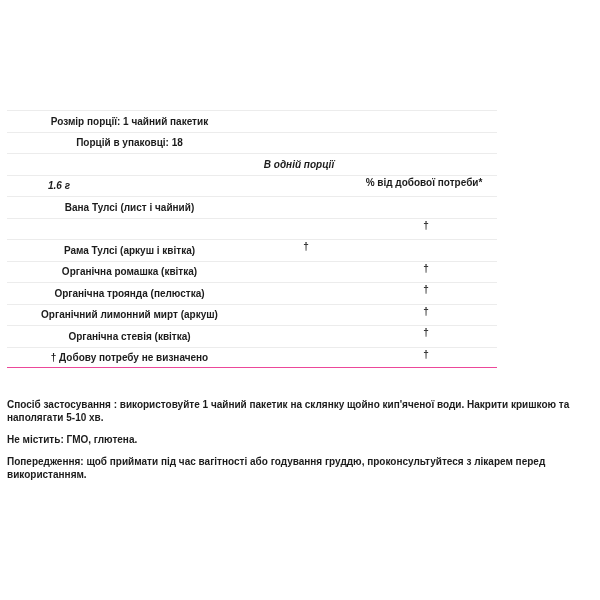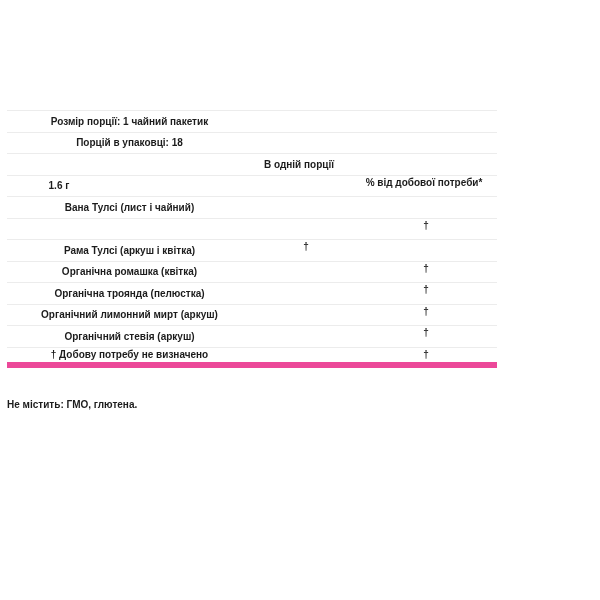--- a/index.html
+++ b/index.html
@@ -25,32 +25,33 @@
     border-collapse: collapse;
   }
   .facts-table .row {
     display: flex;
     height: 21.5px;
     border-top: 1px solid #ececec;
     align-items: center;
     box-sizing: border-box;
   }
   .facts-table .row:last-child {
-    border-bottom: 6px solid #ec4899;
+    border-bottom: 1px solid #ec4899;
   }
   .cell {
     white-space: nowrap;
     text-align: center;
   }
   .c-name {
     padding-left: 5px;
     width: 235px;
   }
   .c-amount {
     width: 104px;
+    font-style: italic;
   }
   .c-dv {
     flex: 1;
     margin-top: 36px;
   }
   .dagger {
     padding-left: 4px;
   }
   .notes {
     position: absolute;
@@ -105,24 +106,26 @@
     <span class="cell c-name">Органічна троянда (пелюстка)</span>
     <span class="cell c-amount"></span>
     <span class="cell c-dv dagger">†</span>
   </div>
   <div class="row">
     <span class="cell c-name">Органічний лимонний мирт (аркуш)</span>
     <span class="cell c-amount"></span>
     <span class="cell c-dv dagger">†</span>
   </div>
   <div class="row">
-    <span class="cell c-name">Органічний стевія (аркуш)</span>
+    <span class="cell c-name">Органічна стевія (квітка)</span>
     <span class="cell c-amount"></span>
     <span class="cell c-dv dagger">†</span>
   </div>
   <div class="row">
     <span class="cell c-name">† Добову потребу не визначено</span>
   </div>
 </div>
 
 <div class="notes">
+  <p>Спосіб застосування : використовуйте 1 чайний пакетик на склянку щойно кип'яченої води. Накрити кришкою та наполягати 5-10 хв.</p>
   <p>Не містить: ГМО, глютена.</p>
+  <p>Попередження: щоб приймати під час вагітності або годування груддю, проконсультуйтеся з лікарем перед використанням.</p>
 </div>
 
 </body></html>

